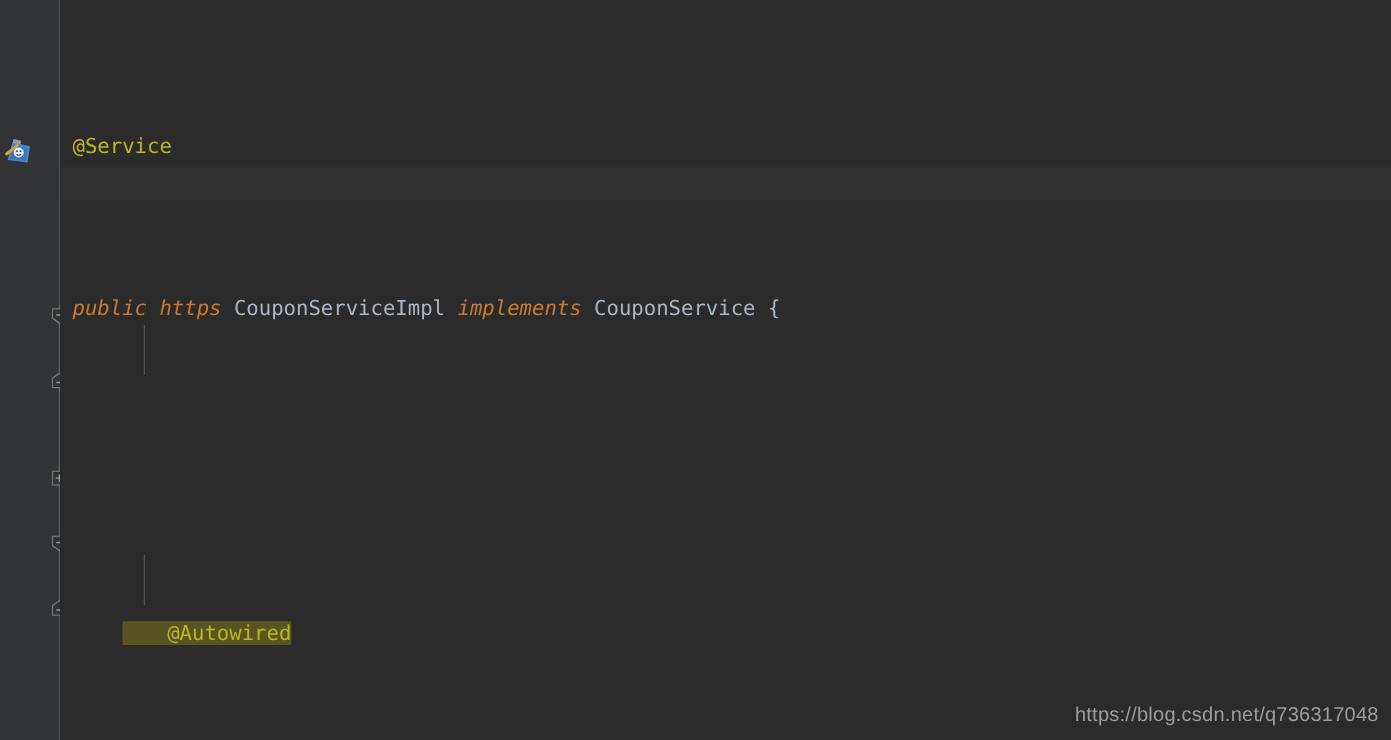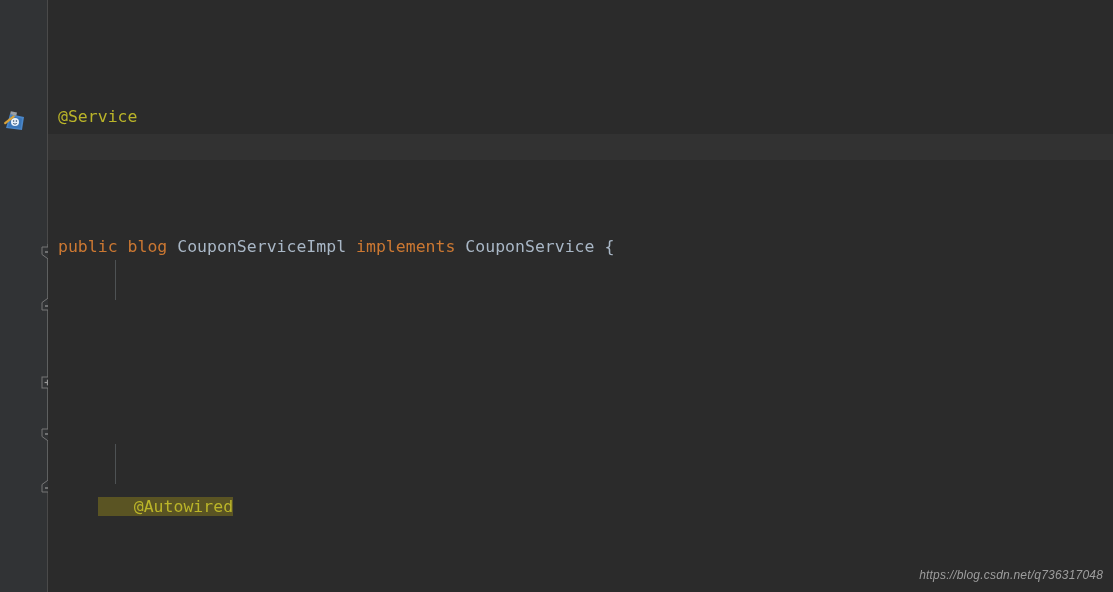--- a/index.html
+++ b/index.html
@@ -83,36 +83,35 @@
 
   
   .indent-guide {
     position: absolute;
     width: 1px;
     background: #4e5254;
   }
 
   
   .t-anno    { color: #bbb529; }
-  .t-kw      { color: #cc7832; }
+  .t-kw      { color: #cc7832; font-style: italic; }
   .t-type    { color: #a9b7c6; }
   .t-plain   { color: #a9b7c6; }
 
   .hl-autowired { background: #5a5423; padding-left: 36px; }
 
   
   .watermark {
     position: absolute;
     right: 10px;
     bottom: 10px;
     color: #9d9d9d;
     font-family: "Liberation Sans", sans-serif;
-    font-size: 12px;
+    font-size: 16px;
     letter-spacing: 0.2px;
-    font-style: italic;
   }
 </style>
 </head>
 <body>
 
 <div id="app">
 
   <div class="gutter"></div>
   <div class="gutter-sep"></div>
 
@@ -181,21 +180,21 @@
 
     <div class="indent-guide" style="left:67px; top:260px; height:40px;"></div>
     <div class="indent-guide" style="left:67px; top:444px; height:40px;"></div>
 
     <div class="code">
 
       
       <div class="line"><span class="t-anno">@Service</span></div>
 
       
-      <div class="line"><span class="t-kw">public</span><span class="t-plain"> </span><span class="t-kw">blog</span><span class="t-plain"> </span><span class="t-type">CouponServiceImpl</span><span class="t-plain"> </span><span class="t-kw">implements</span><span class="t-plain"> </span><span class="t-type">CouponService</span><span class="t-plain"> </span><span class="t-plain">{</span></div>
+      <div class="line"><span class="t-kw">public</span><span class="t-plain"> </span><span class="t-kw">https</span><span class="t-plain"> </span><span class="t-type">CouponServiceImpl</span><span class="t-plain"> </span><span class="t-kw">implements</span><span class="t-plain"> </span><span class="t-type">CouponService</span><span class="t-plain"> </span><span class="t-plain">{</span></div>
 
       
       <div class="line"></div>
 
       
       <div class="line"><span class="t-plain">    </span><span class="t-anno hl-autowired">@Autowired</span></div>
 
       
       
 

